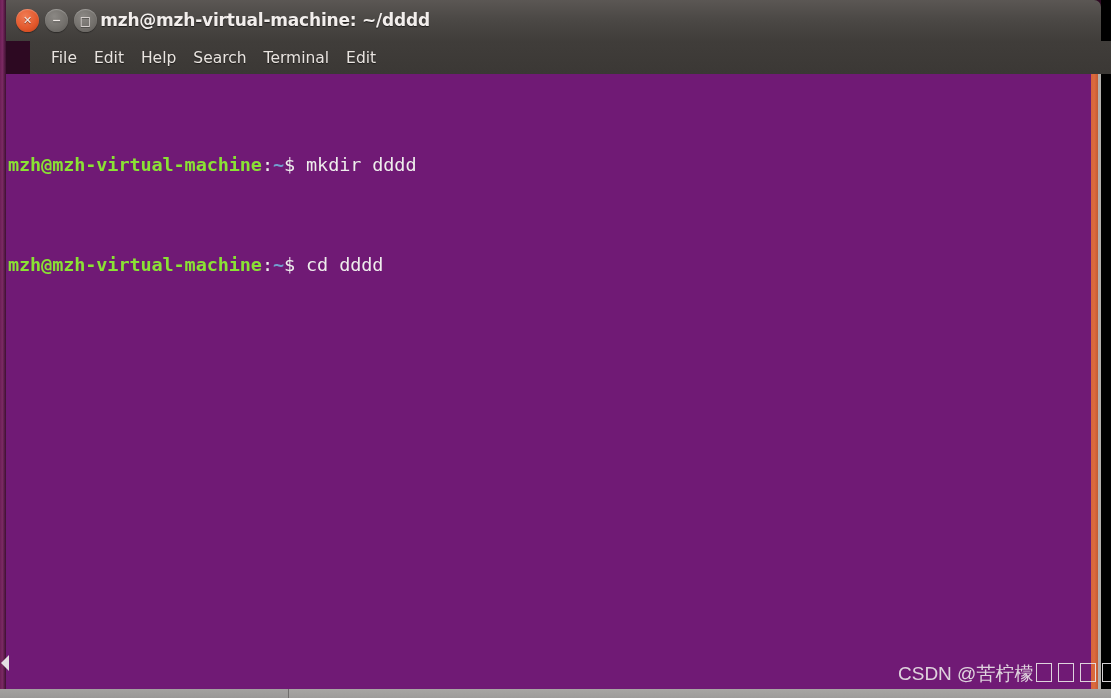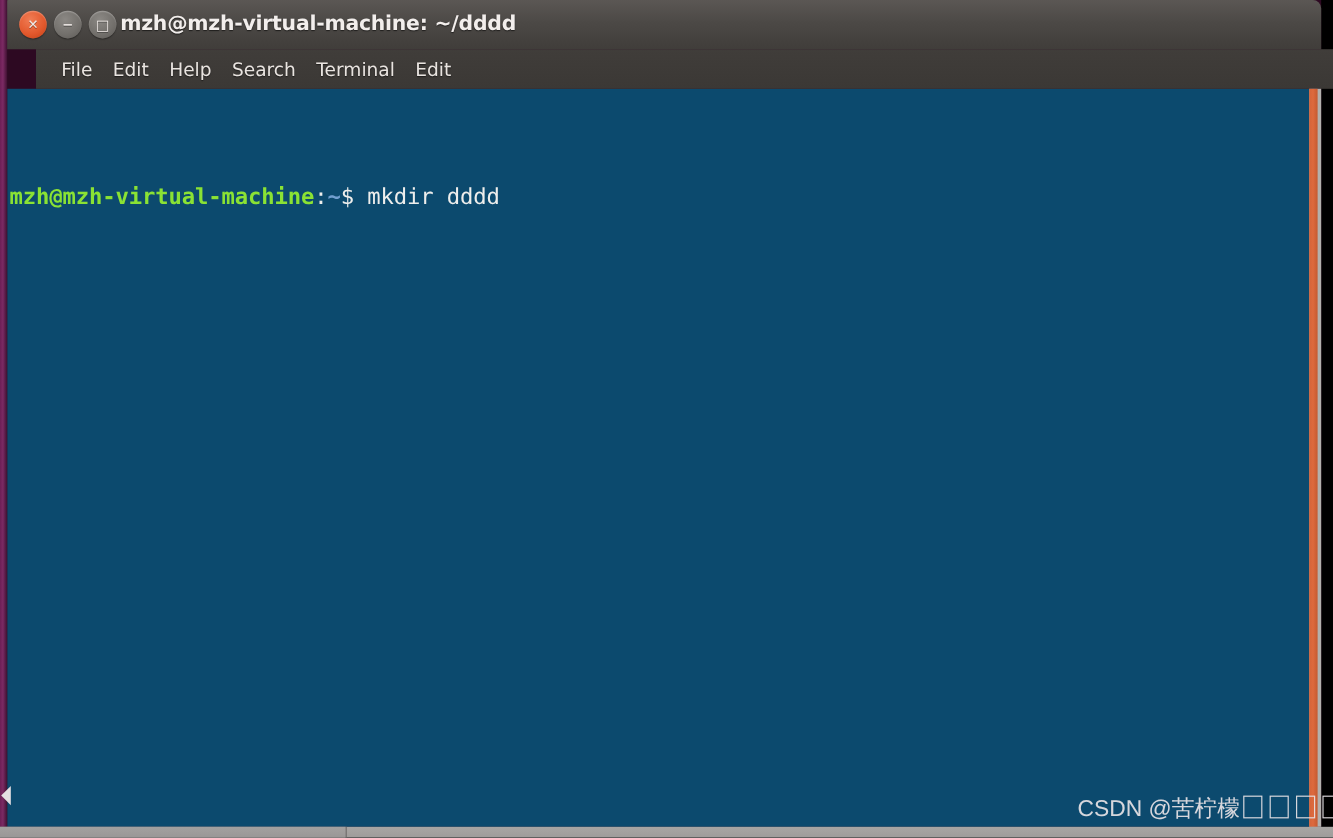--- a/index.html
+++ b/index.html
@@ -156,21 +156,21 @@
     white-space: nowrap;
   }
 
   
   #terminal-body {
     position: absolute;
     left: 6px;
     top: 74px;
     width: 1085px;
     height: 615px;
-    background: #0c4a6e;
+    background: #701a75;
     overflow: hidden;
     z-index: 2;
   }
   #terminal-lines {
     position: absolute;
     left: 2px;
     top: 3px;
     font-family: "DejaVu Sans Mono", monospace;
     font-size: 18.5px;
     line-height: 25px;
@@ -281,20 +281,21 @@
       <div class="menu-item">Search</div>
       <div class="menu-item">Terminal</div>
       <div class="menu-item">Edit</div>
     </div>
 
     <div id="terminal-body">
       <div id="terminal-lines">
 
         <div class="tline"><span class="seg-user">mzh@mzh-virtual-machine</span><span class="seg-punct">:</span><span class="seg-path">~</span><span class="seg-punct">$</span><span class="seg-cmd"> mkdir dddd</span></div>
 
+        <div class="tline"><span class="seg-user">mzh@mzh-virtual-machine</span><span class="seg-punct">:</span><span class="seg-path">~</span><span class="seg-punct">$</span><span class="seg-cmd"> cd dddd</span></div>
 
 
       </div>
     </div>
 
     <div id="window-left-edge"></div>
     <div id="edge-marker">
       <div class="tri"></div>
     </div>
 

